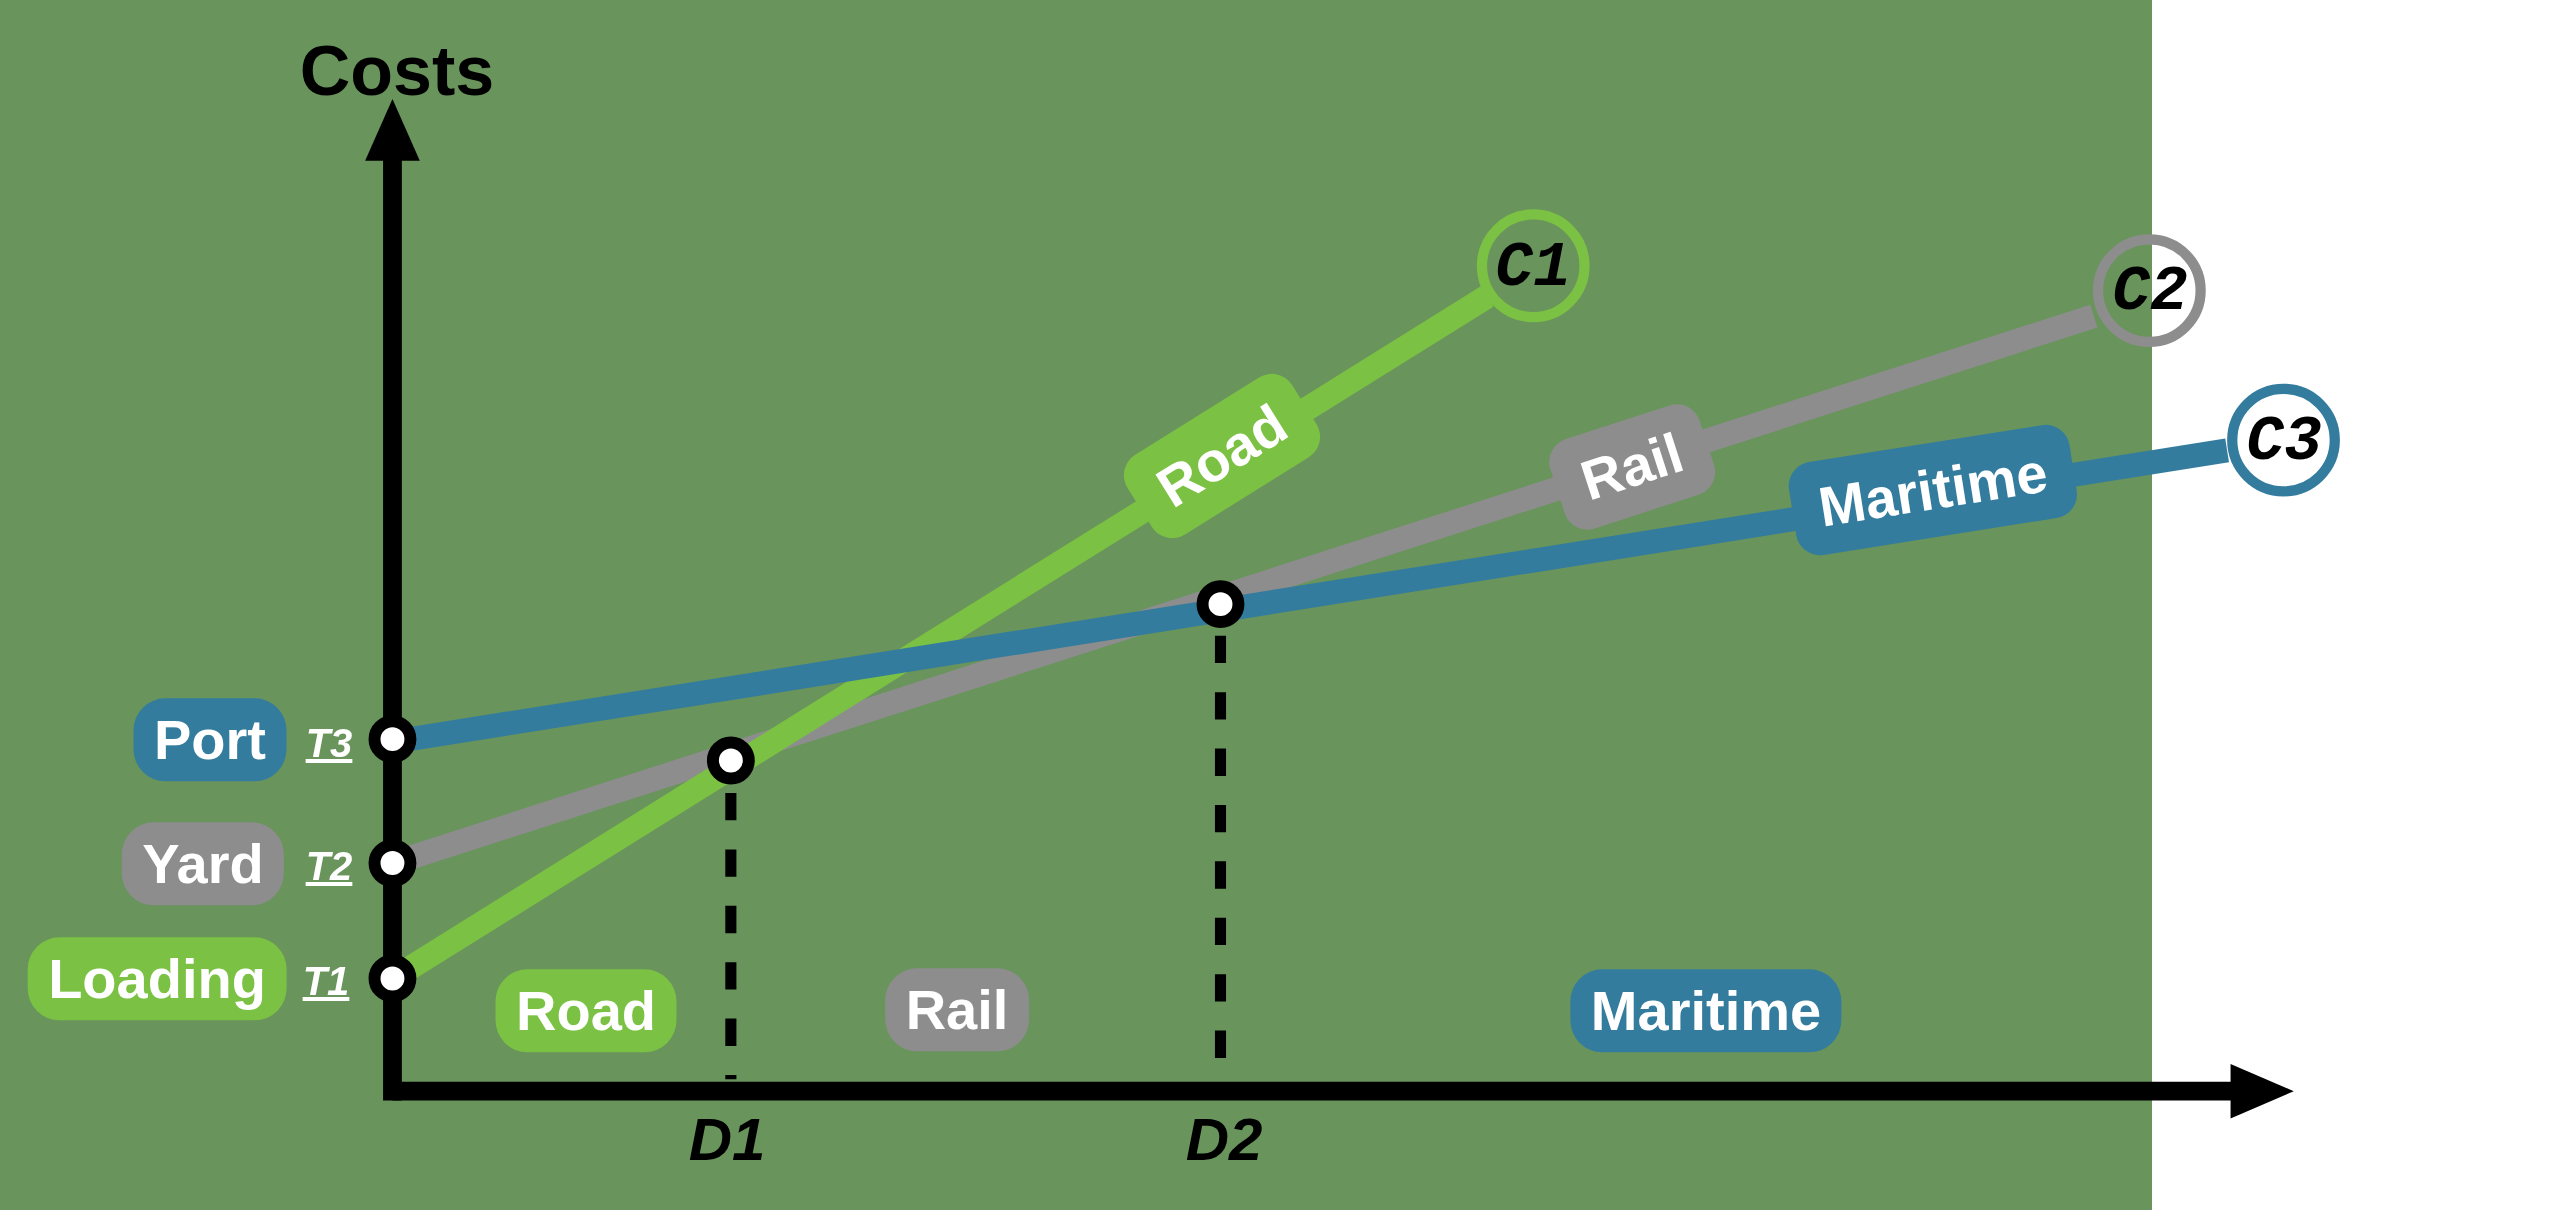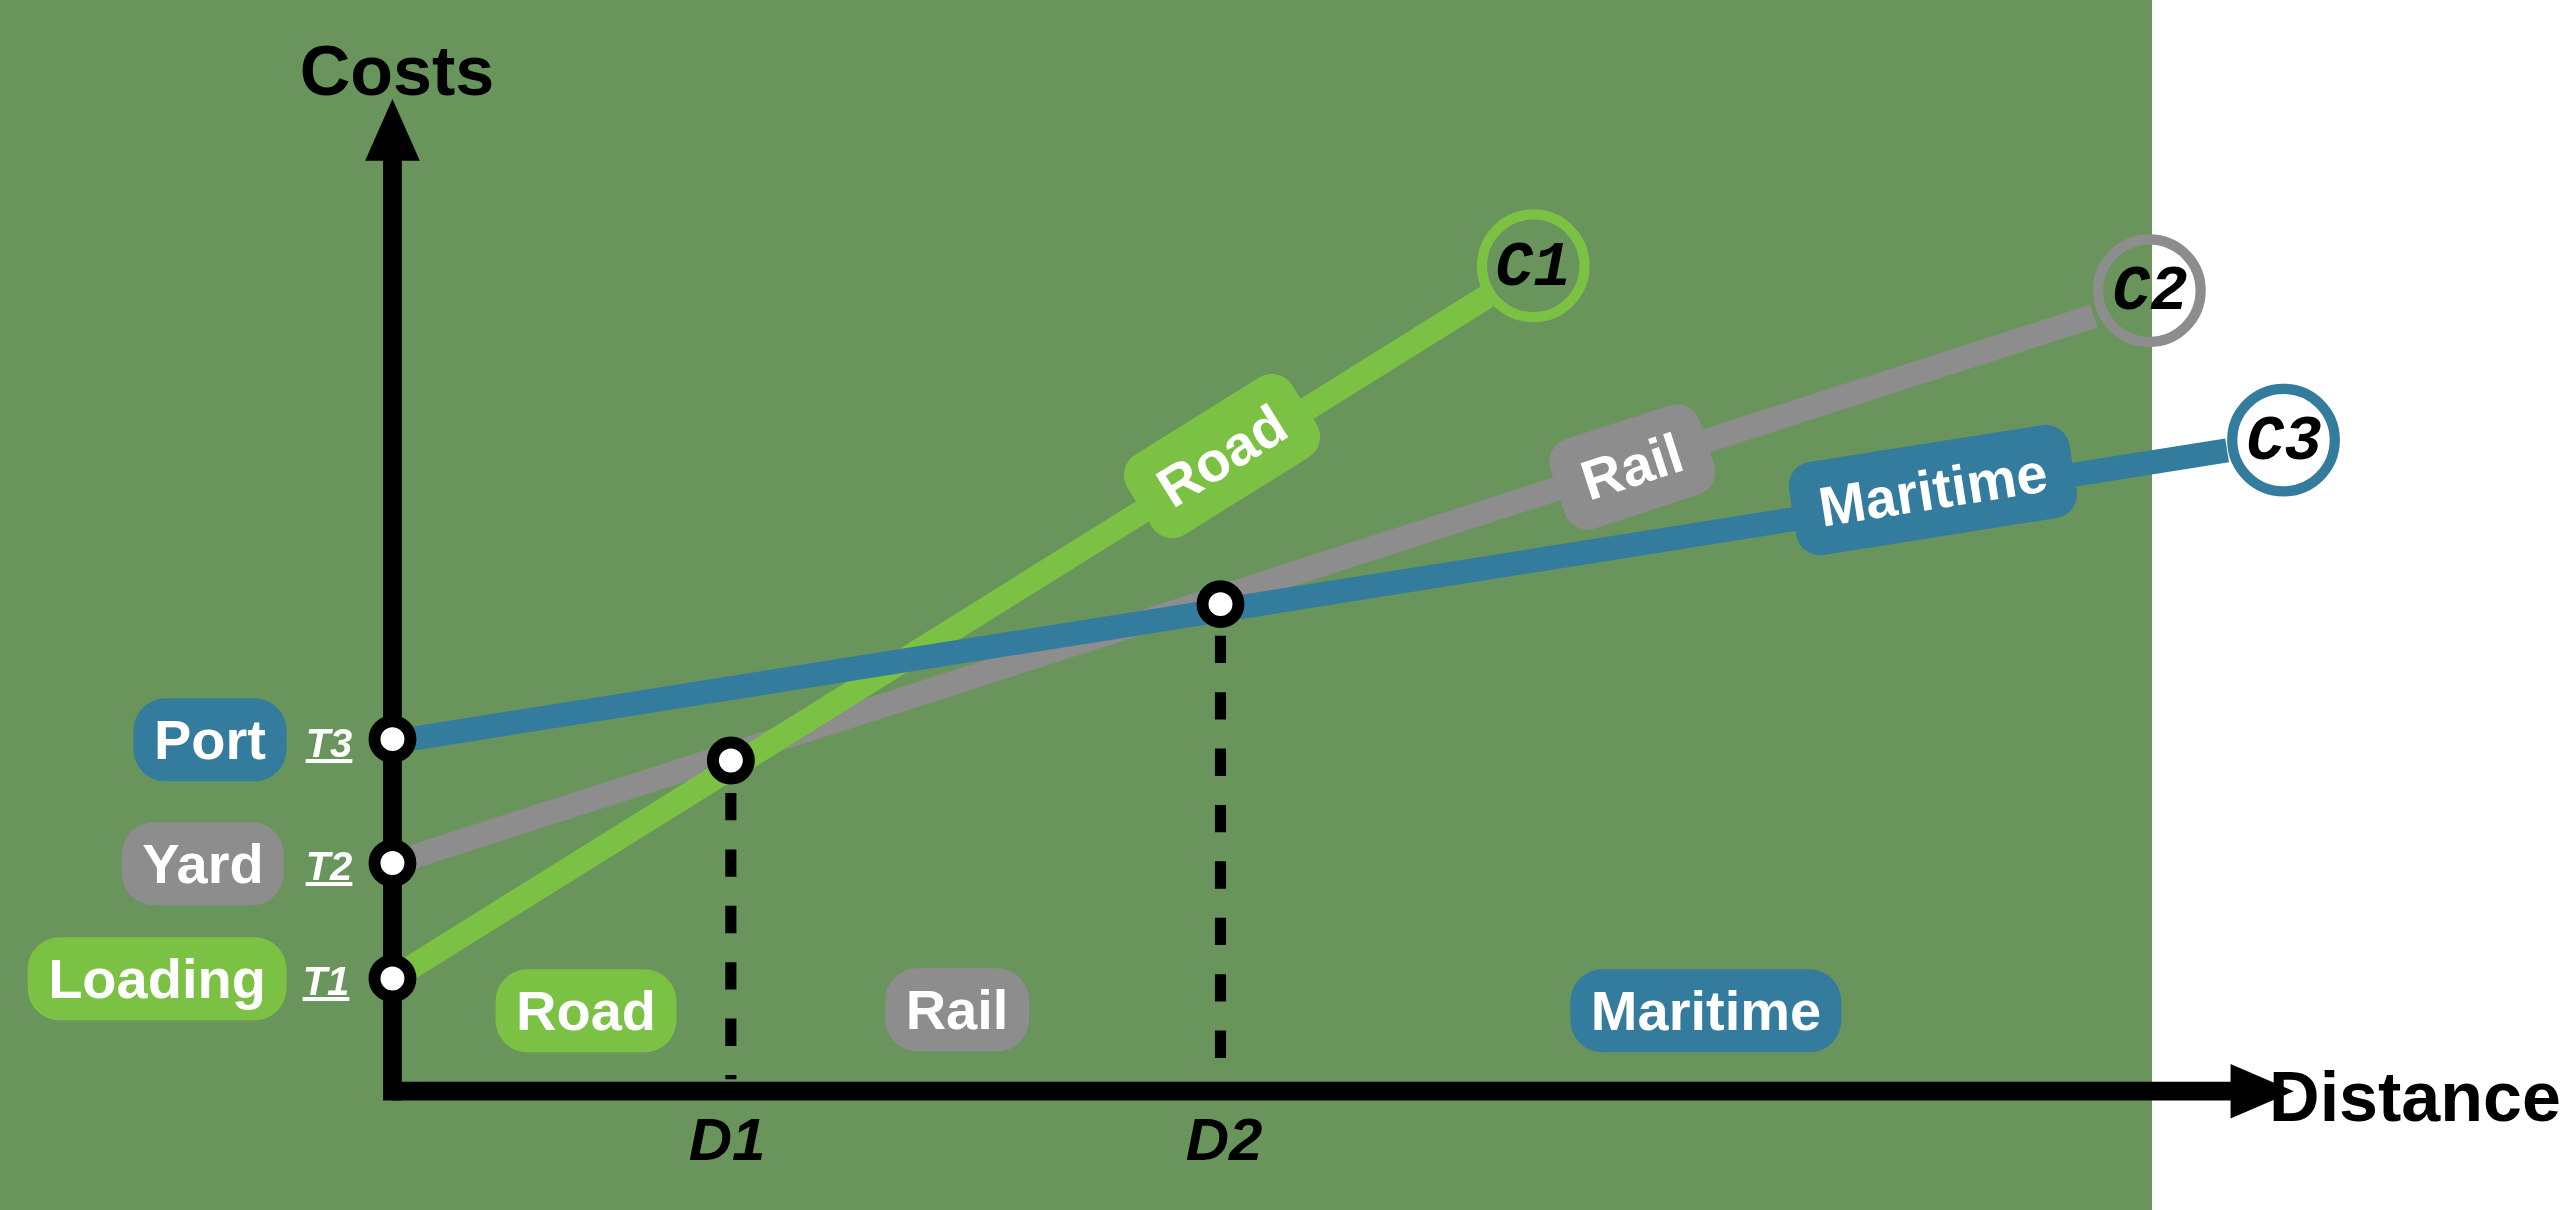--- a/index.html
+++ b/index.html
@@ -86,21 +86,20 @@
     <circle cx="2672" cy="515" r="60" fill="none" stroke-width="12" stroke="#337C9E"></circle>
 
     <circle cx="459" cy="865" r="21" fill="#fff" stroke="#000" stroke-width="14"></circle>
     <circle cx="459" cy="1010" r="21" fill="#fff" stroke="#000" stroke-width="14"></circle>
     <circle cx="459" cy="1145" r="21" fill="#fff" stroke="#000" stroke-width="14"></circle>
     <circle cx="855" cy="890" r="21" fill="#fff" stroke="#000" stroke-width="14"></circle>
     <circle cx="1428" cy="707" r="21" fill="#fff" stroke="#000" stroke-width="14"></circle>
   </svg>
 
   <div class="lbl axis-label" style="left:397px; top:71px;">Costs</div>
-  <div class="lbl axis-label" style="left:2415px; top:1097px;">Distance</div>
 
   <div class="lbl c-label" style="left:1533px; top:268px;">C1</div>
   <div class="lbl c-label" style="left:2150px; top:292px;">C2</div>
   <div class="lbl c-label" style="left:2284px; top:442px;">C3</div>
 
   <div class="lbl t-label" style="left:329px; top:743px;">T3</div>
   <div class="lbl t-label" style="left:329px; top:866px;">T2</div>
   <div class="lbl t-label" style="left:326px; top:981px;">T1</div>
 
   <div class="badge" style="left: 210px; top: 740px; background: rgb(51, 124, 158);">Port</div>

